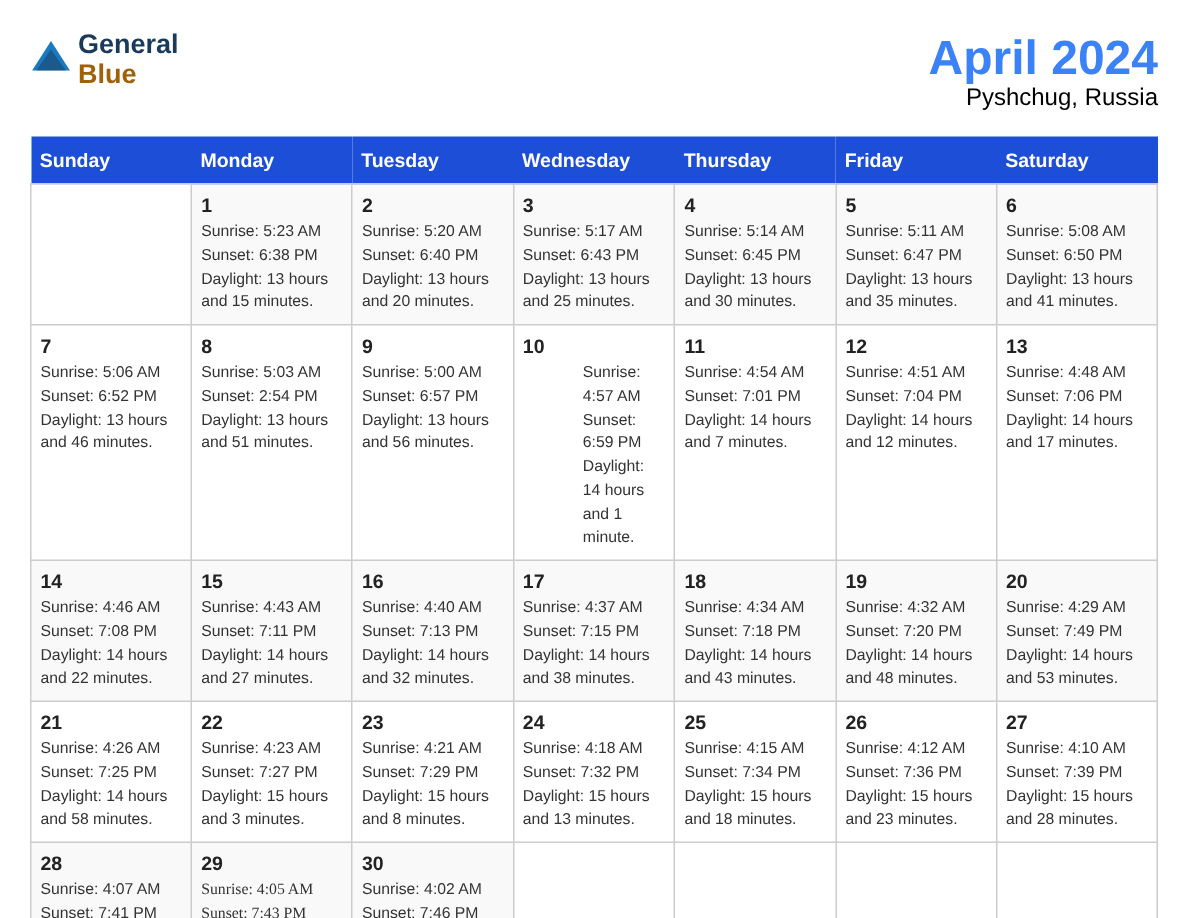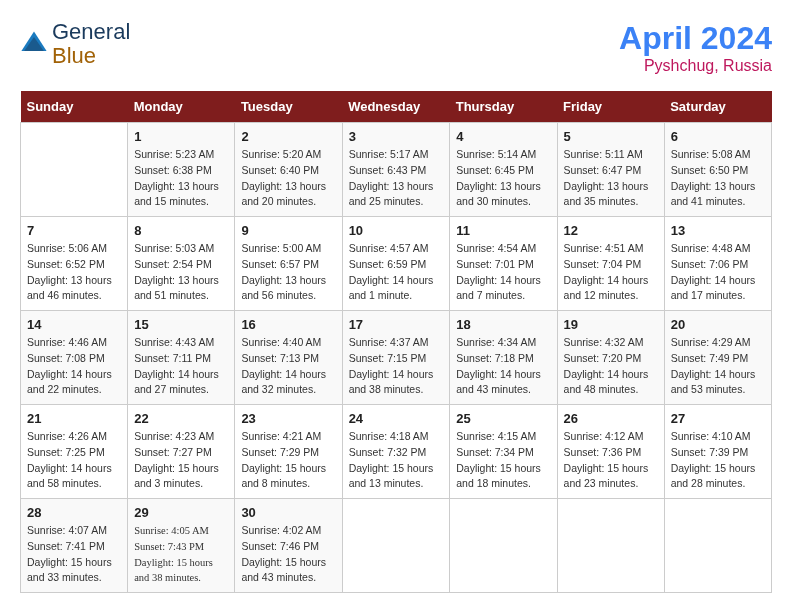--- a/index.html
+++ b/index.html
@@ -15,51 +15,51 @@
       justify-content: space-between;
       align-items: flex-start;
       margin-bottom: 16px;
     }
     .logo {
       display: flex;
       align-items: center;
       gap: 4px;
     }
     .logo-text {
-      font-size: 22px;
-      font-weight: normal;
+      font-size: 18px;
+      font-weight: bold;
       color: #1a3a5c;
       line-height: 1.1;
     }
     .logo-text span {
       color: #a16207;
     }
     .logo-icon {
       width: 28px;
       height: 28px;
     }
     .title-block {
       text-align: right;
     }
     .month-title {
       font-size: 32px;
       font-weight: bold;
       color: #3b82f6;
     }
     .location {
       font-size: 16px;
-      color: #be185d;
+      color: #000000;
     }
     table {
       width: 100%;
       border-collapse: collapse;
       font-size: 11px;
     }
     thead tr th {
-      background-color: #7f1d1d;
+      background-color: #1d4ed8;
       color: #fff;
       padding: 8px 6px;
       text-align: left;
       font-size: 13px;
       font-weight: bold;
     }
     tbody tr td {
       border: 1px solid #ccc;
       padding: 6px 6px;
       vertical-align: top;
@@ -182,21 +182,21 @@
         </td>
         <td>
           <div class="day-number">9</div>
           <div class="day-info" style="white-space: pre-line;">Sunrise: 5:00 AM
 Sunset: 6:57 PM
 Daylight: 13 hours
 and 56 minutes.</div>
         </td>
         <td>
           <div class="day-number">10</div>
-          <div class="day-info" style="white-space: pre-line;">Sunrise: 4:57 AM
+          <div class="day-info" style="white-space: pre-line; margin-left: 40px;">Sunrise: 4:57 AM
 Sunset: 6:59 PM
 Daylight: 14 hours
 and 1 minute.</div>
         </td>
         <td>
           <div class="day-number">11</div>
           <div class="day-info" style="white-space: pre-line;">Sunrise: 4:54 AM
 Sunset: 7:01 PM
 Daylight: 14 hours
 and 7 minutes.</div>

